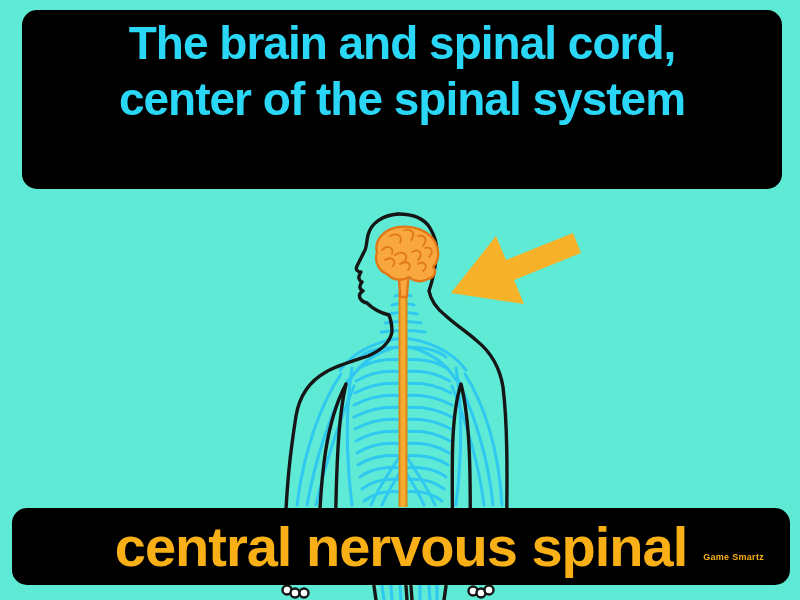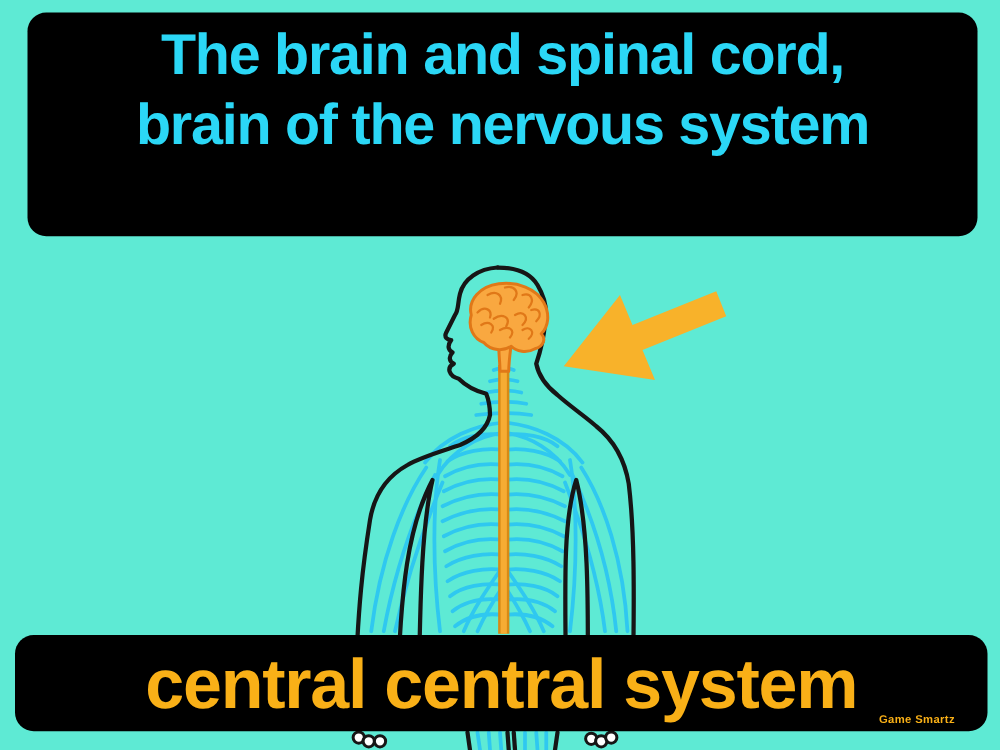--- a/index.html
+++ b/index.html
@@ -15,21 +15,21 @@
   .banner.bottom{left:12px;top:508px;width:778px;height:77px;}
   .def-line{
     color:var(--def-text,#2bd7f6);font-size:46px;line-height:56px;font-weight:bold;
     text-align:center;white-space:nowrap;letter-spacing:-1px;
   }
   .term{
     color:var(--term-text,#f9b017);font-size:56px;line-height:77px;font-weight:bold;
     text-align:center;white-space:nowrap;letter-spacing:-1px;
   }
   .watermark{
-    position:absolute;right:26px;bottom:5px;color:var(--term-text,#f9b017);
+    position:absolute;right:26px;bottom:23px;color:var(--term-text,#f9b017);
     font-size:9px;font-weight:bold;letter-spacing:0.3px;
   }
   
   .outline{stroke:var(--body-outline,#161616);stroke-width:3.4;fill:none;stroke-linecap:round;stroke-linejoin:round;}
   .nerve{stroke:var(--nerves,#2fc8f0);stroke-width:3;fill:none;stroke-linecap:round;}
   .cord-outer{stroke:var(--spinal-cord-edge,#d68a15);stroke-width:9;fill:none;stroke-linecap:butt;}
   .cord-inner{stroke:var(--spinal-cord,#f6ac33);stroke-width:5;fill:none;stroke-linecap:butt;}
   .brain-fill{fill:var(--brain,#f9a840);stroke:var(--brain-outline,#e07818);stroke-width:2.4;stroke-linejoin:round;}
   .gyri{stroke:var(--brain-outline,#e07818);stroke-width:1.8;fill:none;stroke-linecap:round;}
   .arrow-shape{fill:var(--arrow,#f8b22a);}
@@ -167,21 +167,21 @@
       <circle class="finger" cx="489" cy="590" r="4.5"></circle>
     </g>
 
     <g>
       <polygon class="arrow-shape" points="451,293 496,236 506,260 573,233 581,253 514,280 524,304"></polygon>
     </g>
   </svg>
 
   <div class="banner top">
     <div class="def-line">The brain and spinal cord,</div>
-    <div class="def-line">brain of the nervous system</div>
+    <div class="def-line">center of the spinal system</div>
   </div>
 
   <div class="banner bottom">
-    <div class="term">central central system</div>
+    <div class="term">central nervous spinal</div>
     <div class="watermark">Game Smartz</div>
   </div>
 
 </div>
 
 </body></html>

